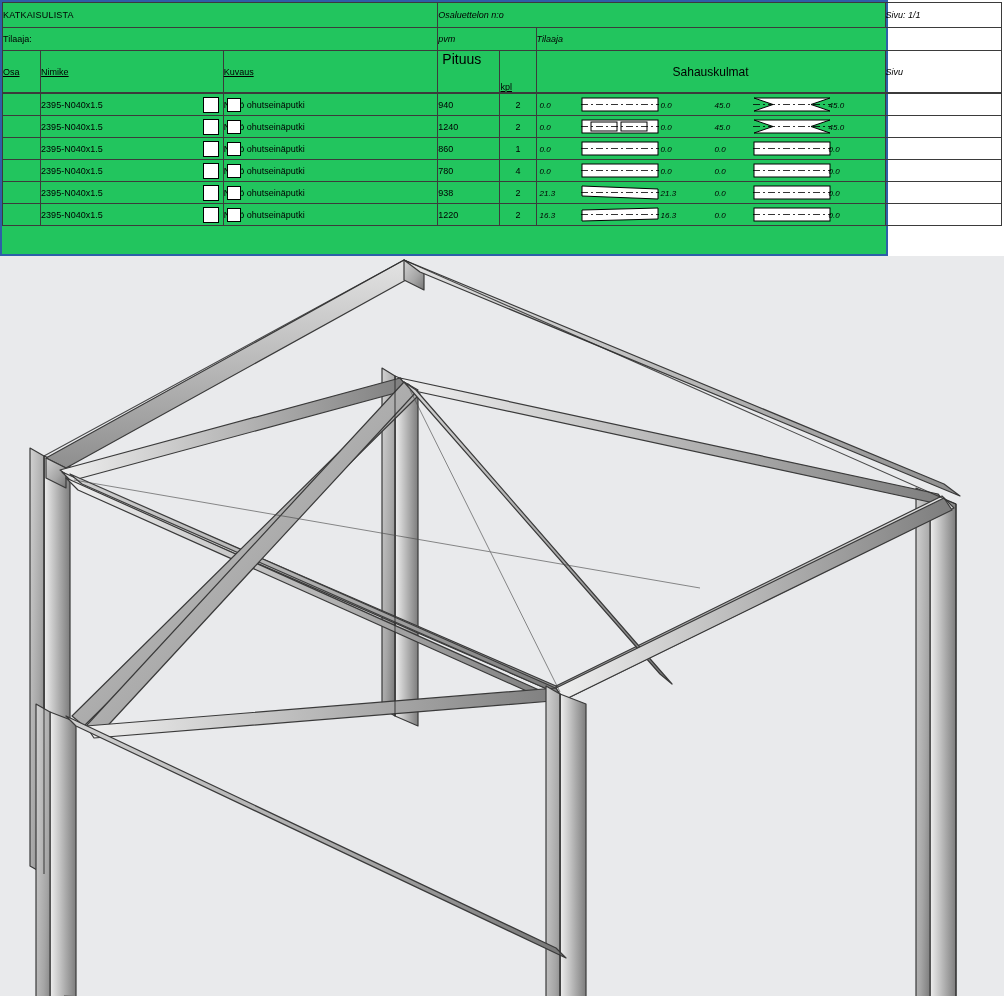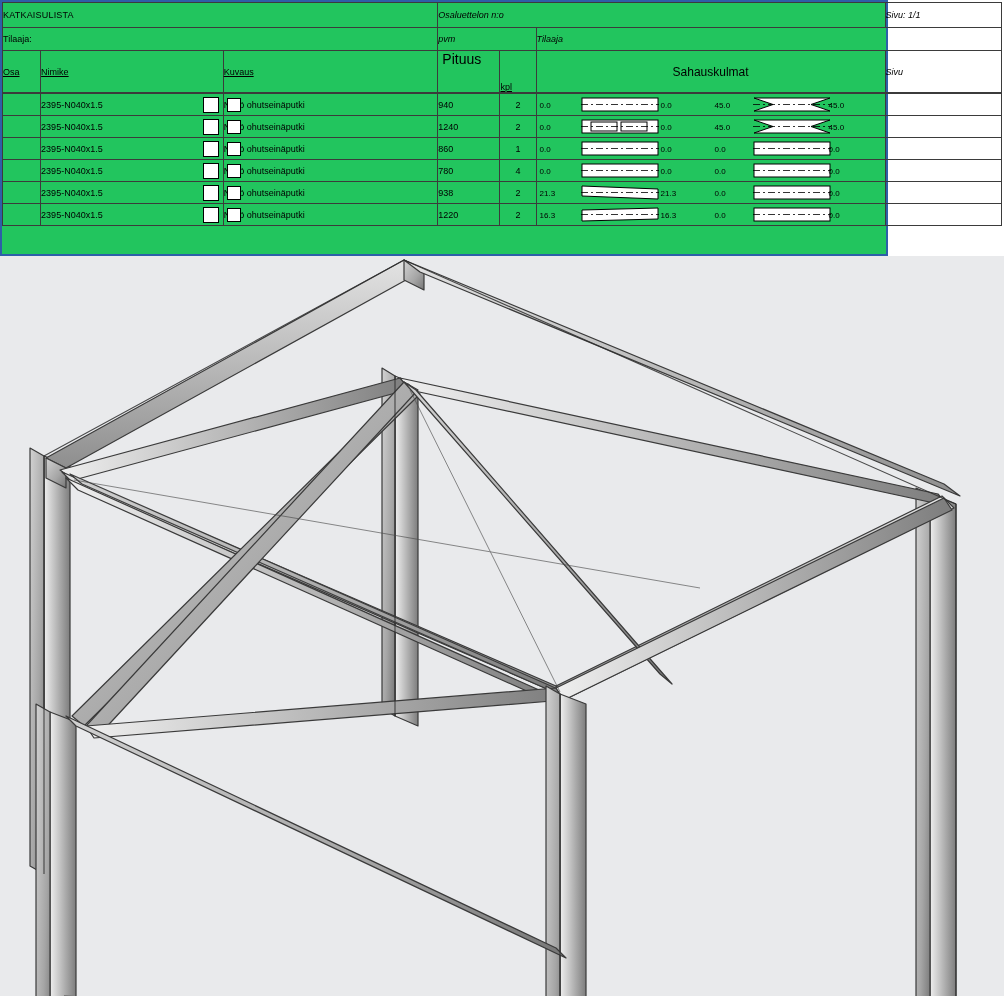--- a/index.html
+++ b/index.html
@@ -66,21 +66,21 @@
   }
   .kuvaus-cell{position:relative;padding-left:24px;font-size:8px;margin-left:48px;}
   .kuvaus-cell .sq{
     position:absolute;left:3px;top:50%;transform:translateY(-50%);
     width:12px;height:12px;border:1px solid #000;background:#fff;
   }
   .num{font-size:9px;}
   .kpl{text-align:center;font-size:9px;}
 
   
-  .saw{position:relative;height:21px;}
+  .saw{position:relative;height:21px;font-style:italic;}
   .saw .ang{
     position:absolute;top:50%;transform:translateY(-50%);
     font-size:8px;
   }
   .saw .a1{left:3px;}
   .saw .a2{left:124px;}
   .saw .a3{left:178px;}
   .saw .a4{left:292px;}
   .saw .glyph{
     position:absolute;top:2px;height:17px;

